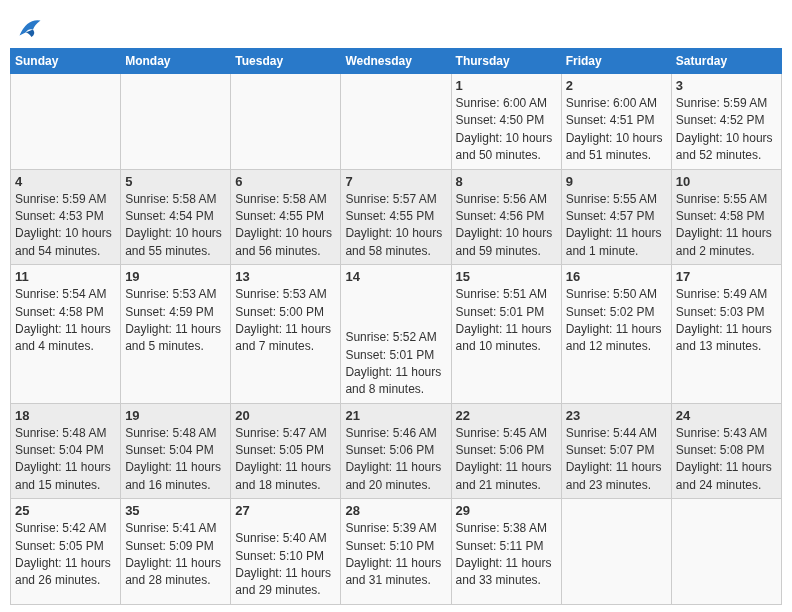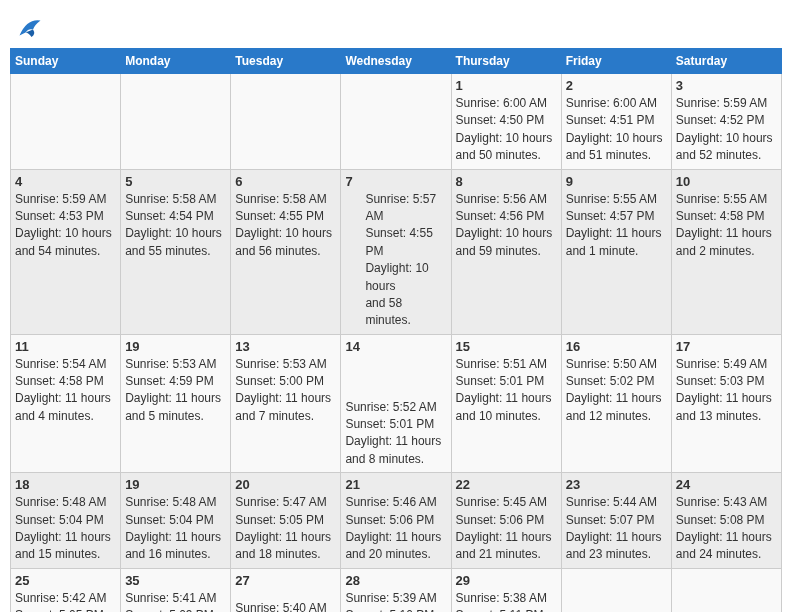--- a/index.html
+++ b/index.html
@@ -174,21 +174,21 @@
         </td>
         <td>
           <span class="day-num">6</span>
           <div class="day-info" style="white-space: pre-line;">Sunrise: 5:58 AM
 Sunset: 4:55 PM
 Daylight: 10 hours
 and 56 minutes.</div>
         </td>
         <td>
           <span class="day-num">7</span>
-          <div class="day-info" style="white-space: pre-line; margin-left: 20px;">Sunrise: 5:57 AM
+          <div class="day-info" style="white-space: pre-line;">Sunrise: 5:57 AM
 Sunset: 4:55 PM
 Daylight: 10 hours
 and 58 minutes.</div>
         </td>
         <td>
           <span class="day-num">8</span>
           <div class="day-info" style="white-space: pre-line;">Sunrise: 5:56 AM
 Sunset: 4:56 PM
 Daylight: 10 hours
 and 59 minutes.</div>

